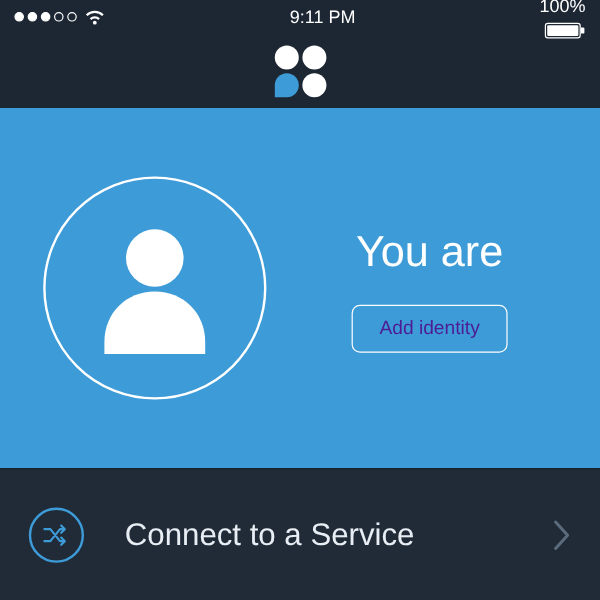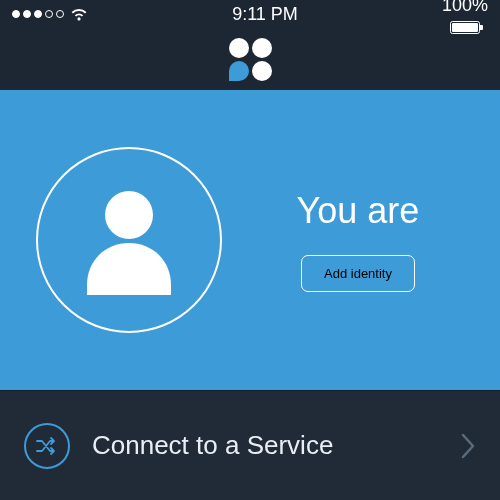--- a/index.html
+++ b/index.html
@@ -1,20 +1,20 @@
 <!DOCTYPE html>
 <html><head>
 <meta charset="utf-8">
 <style>
   * { margin: 0; padding: 0; box-sizing: border-box; }
   html, body { width: 500px; height: 500px; overflow: hidden; font-family: -apple-system, "Helvetica Neue", Arial, sans-serif; }
   .screen { width: 500px; height: 500px; background: #1d2733; display: flex; flex-direction: column; }
 
   
-  .status-bar { height: 28px; display: flex; align-items: center; justify-content: space-between; padding: 0 12px; color: #fff; font-size: 18px; }
+  .status-bar { height: 28px; display: flex; align-items: center; justify-content: space-between; padding: 0 12px; color: #fff; font-size: 15px; }
   .status-left { display: flex; align-items: center; gap: 6px; }
   .dots { display: flex; gap: 3px; }
   .dot { width: 8px; height: 8px; border-radius: 50%; border: 1px solid #fff; }
   .dot.filled { background: #fff; }
   .wifi-icon svg { display: block; }
   .status-center { font-weight: 500; }
   .status-right { display: flex; align-items: center; gap: 5px; flex-direction: column; }
   .battery { width: 30px; height: 13px; border: 1.5px solid #fff; border-radius: 2.5px; position: relative; }
   .battery::after { content: ""; position: absolute; right: -4px; top: 3px; width: 2.5px; height: 5px; background: #fff; border-radius: 0 1px 1px 0; }
   .battery-fill { position: absolute; left: 1px; top: 1px; bottom: 1px; right: 1px; background: #fff; border-radius: 1px; }
@@ -24,24 +24,24 @@
   .logo { display: grid; grid-template-columns: 20px 20px; grid-template-rows: 20px 20px; gap: 3px; }
   .logo-cell { background: #fff; border-radius: 50%; }
   .logo-cell.bl { background: #3d9bd8; border-bottom-left-radius: 0; }
 
   
   .hero { background: #3d9bd8; height: 300px; display: flex; align-items: center; padding: 0 30px 0 36px; gap: 24px; }
   .avatar-circle { width: 186px; height: 186px; border: 2px solid #fff; border-radius: 50%; display: flex; align-items: center; justify-content: center; flex-shrink: 0; }
   .avatar-circle svg { display: block; }
   .hero-text { flex: 1; display: flex; flex-direction: column; align-items: center; gap: 22px; color: #fff; }
   .hero-title { font-size: 36px; font-weight: 300; text-align: center; line-height: 1.25; }
-  .add-identity { border: 1.5px solid #fff; color: #000000; background: transparent; padding: 10px 22px; border-radius: 7px; font-size: 13px; font-weight: 300; cursor: pointer; }
+  .add-identity { border: 1.5px solid #fff; color: #4c1d95; background: transparent; padding: 10px 22px; border-radius: 7px; font-size: 16px; font-weight: 300; cursor: pointer; }
 
   
-  .row { flex: 1; background: #212b38; border-top: 1px solid #14202e; display: flex; align-items: center; padding: 0 24px; gap: 22px; color: #e8eef4; cursor: pointer; }
+  .row { flex: 1; background: #212b38; border-top: 1px solid #14202e; display: flex; align-items: center; padding: 0 24px; gap: 34px; color: #e8eef4; cursor: pointer; }
   .row-icon { width: 46px; height: 46px; border: 2px solid #3d9bd8; border-radius: 50%; display: flex; align-items: center; justify-content: center; flex-shrink: 0; }
   .row-icon svg { display: block; }
   .row-label { flex: 1; font-size: 26px; font-weight: 300; }
   .chevron svg { display: block; }
 </style>
 </head>
 <body>
 
 <div class="screen">
 

